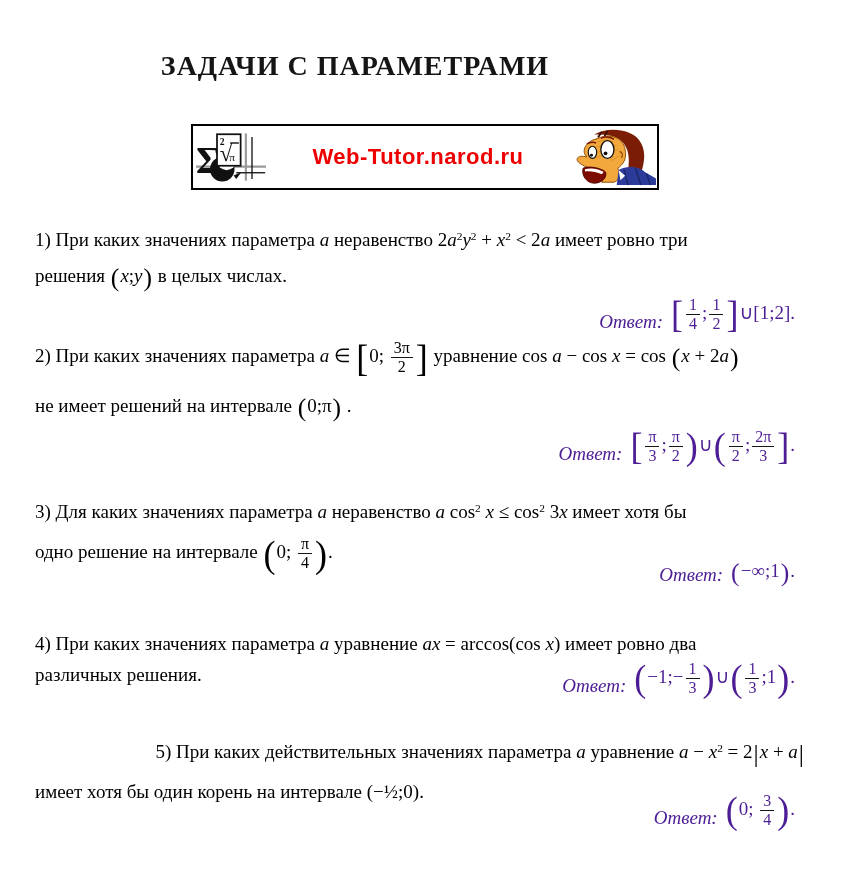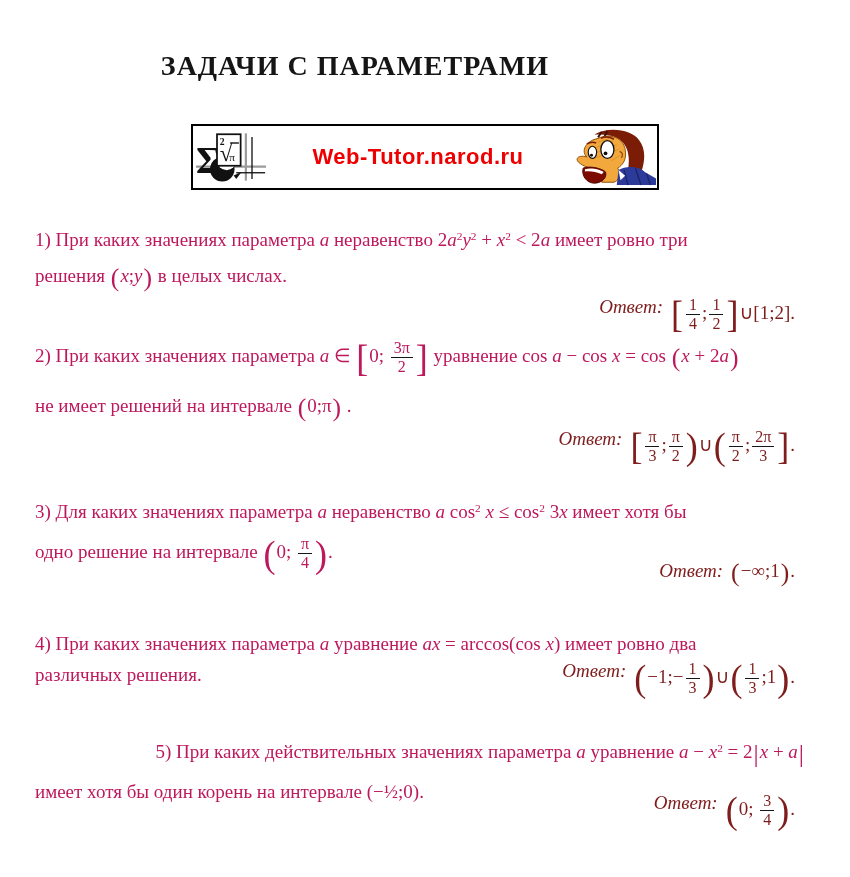--- a/index.html
+++ b/index.html
@@ -34,30 +34,30 @@
     font-weight:bold;font-size:22px;letter-spacing:0.5px;
     color:#ee0000;
     white-space:nowrap;
   }
   .banner-face{width:86px;height:60px;margin-right:1px;flex:0 0 auto;}
   
   .problem{
     position:absolute;left:35px;width:770px;
   }
   .line{
-    font-size:19px;line-height:36px;white-space:nowrap;color:#be185d;
+    font-size:19px;line-height:36px;white-space:nowrap;color:#000000;
   }
   .p2 .line-1{margin-bottom:12px;}
   .p3 .line-2{margin-top:4px;}
   .p4 .line{line-height:31px;}
   .p5 .line-1{margin-bottom:4px;text-align:right;}
   .answer{
     position:absolute;right:55px;
-    display:flex;align-items:flex-start;
-    font-size:19px;color:#7f1d1d;white-space:nowrap;
+    display:flex;align-items:flex-end;
+    font-size:19px;color:#4c1d95;white-space:nowrap;
   }
   .ans-label{font-style:italic;margin-right:7px;}
   .formula{display:inline-block;white-space:nowrap;}
   
   .rm{font-style:normal;}
   .it{font-style:italic;}
   .sup{font-size:60%;vertical-align:0.55em;line-height:0;}
   .big{
     display:inline-block;font-size:190%;line-height:1;
     vertical-align:middle;margin:0 1px;transform:scaleY(1.05);

